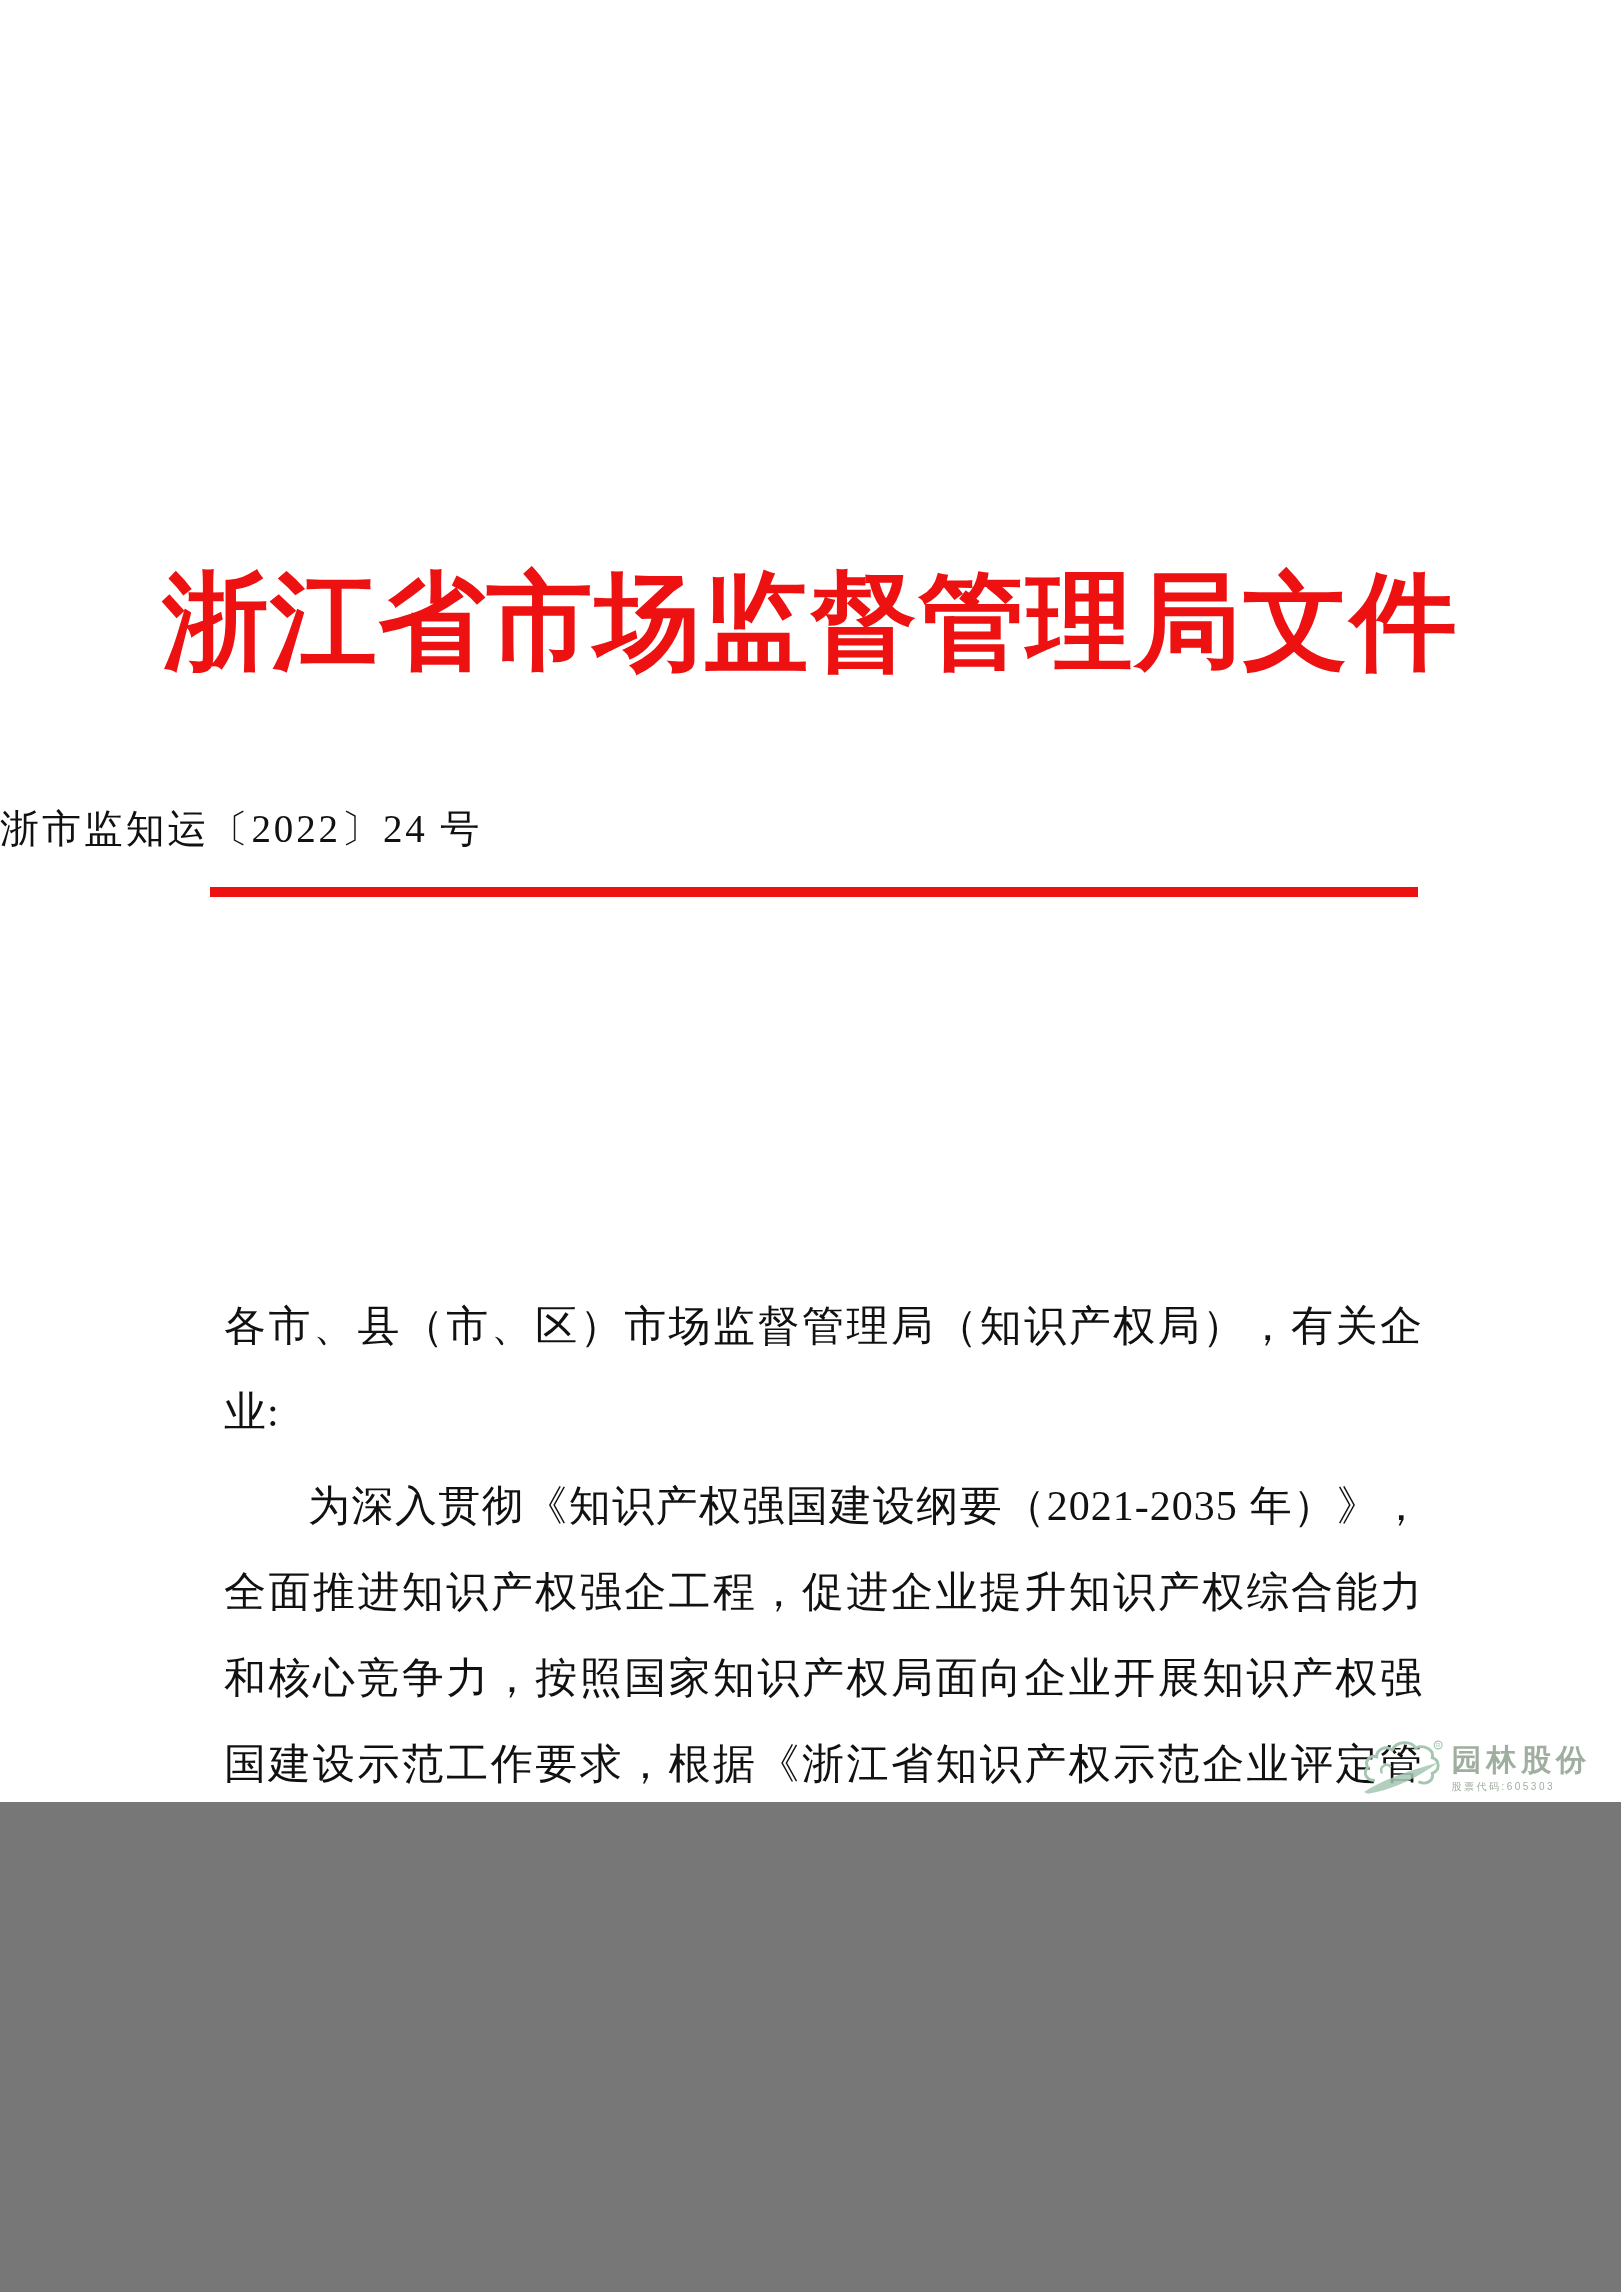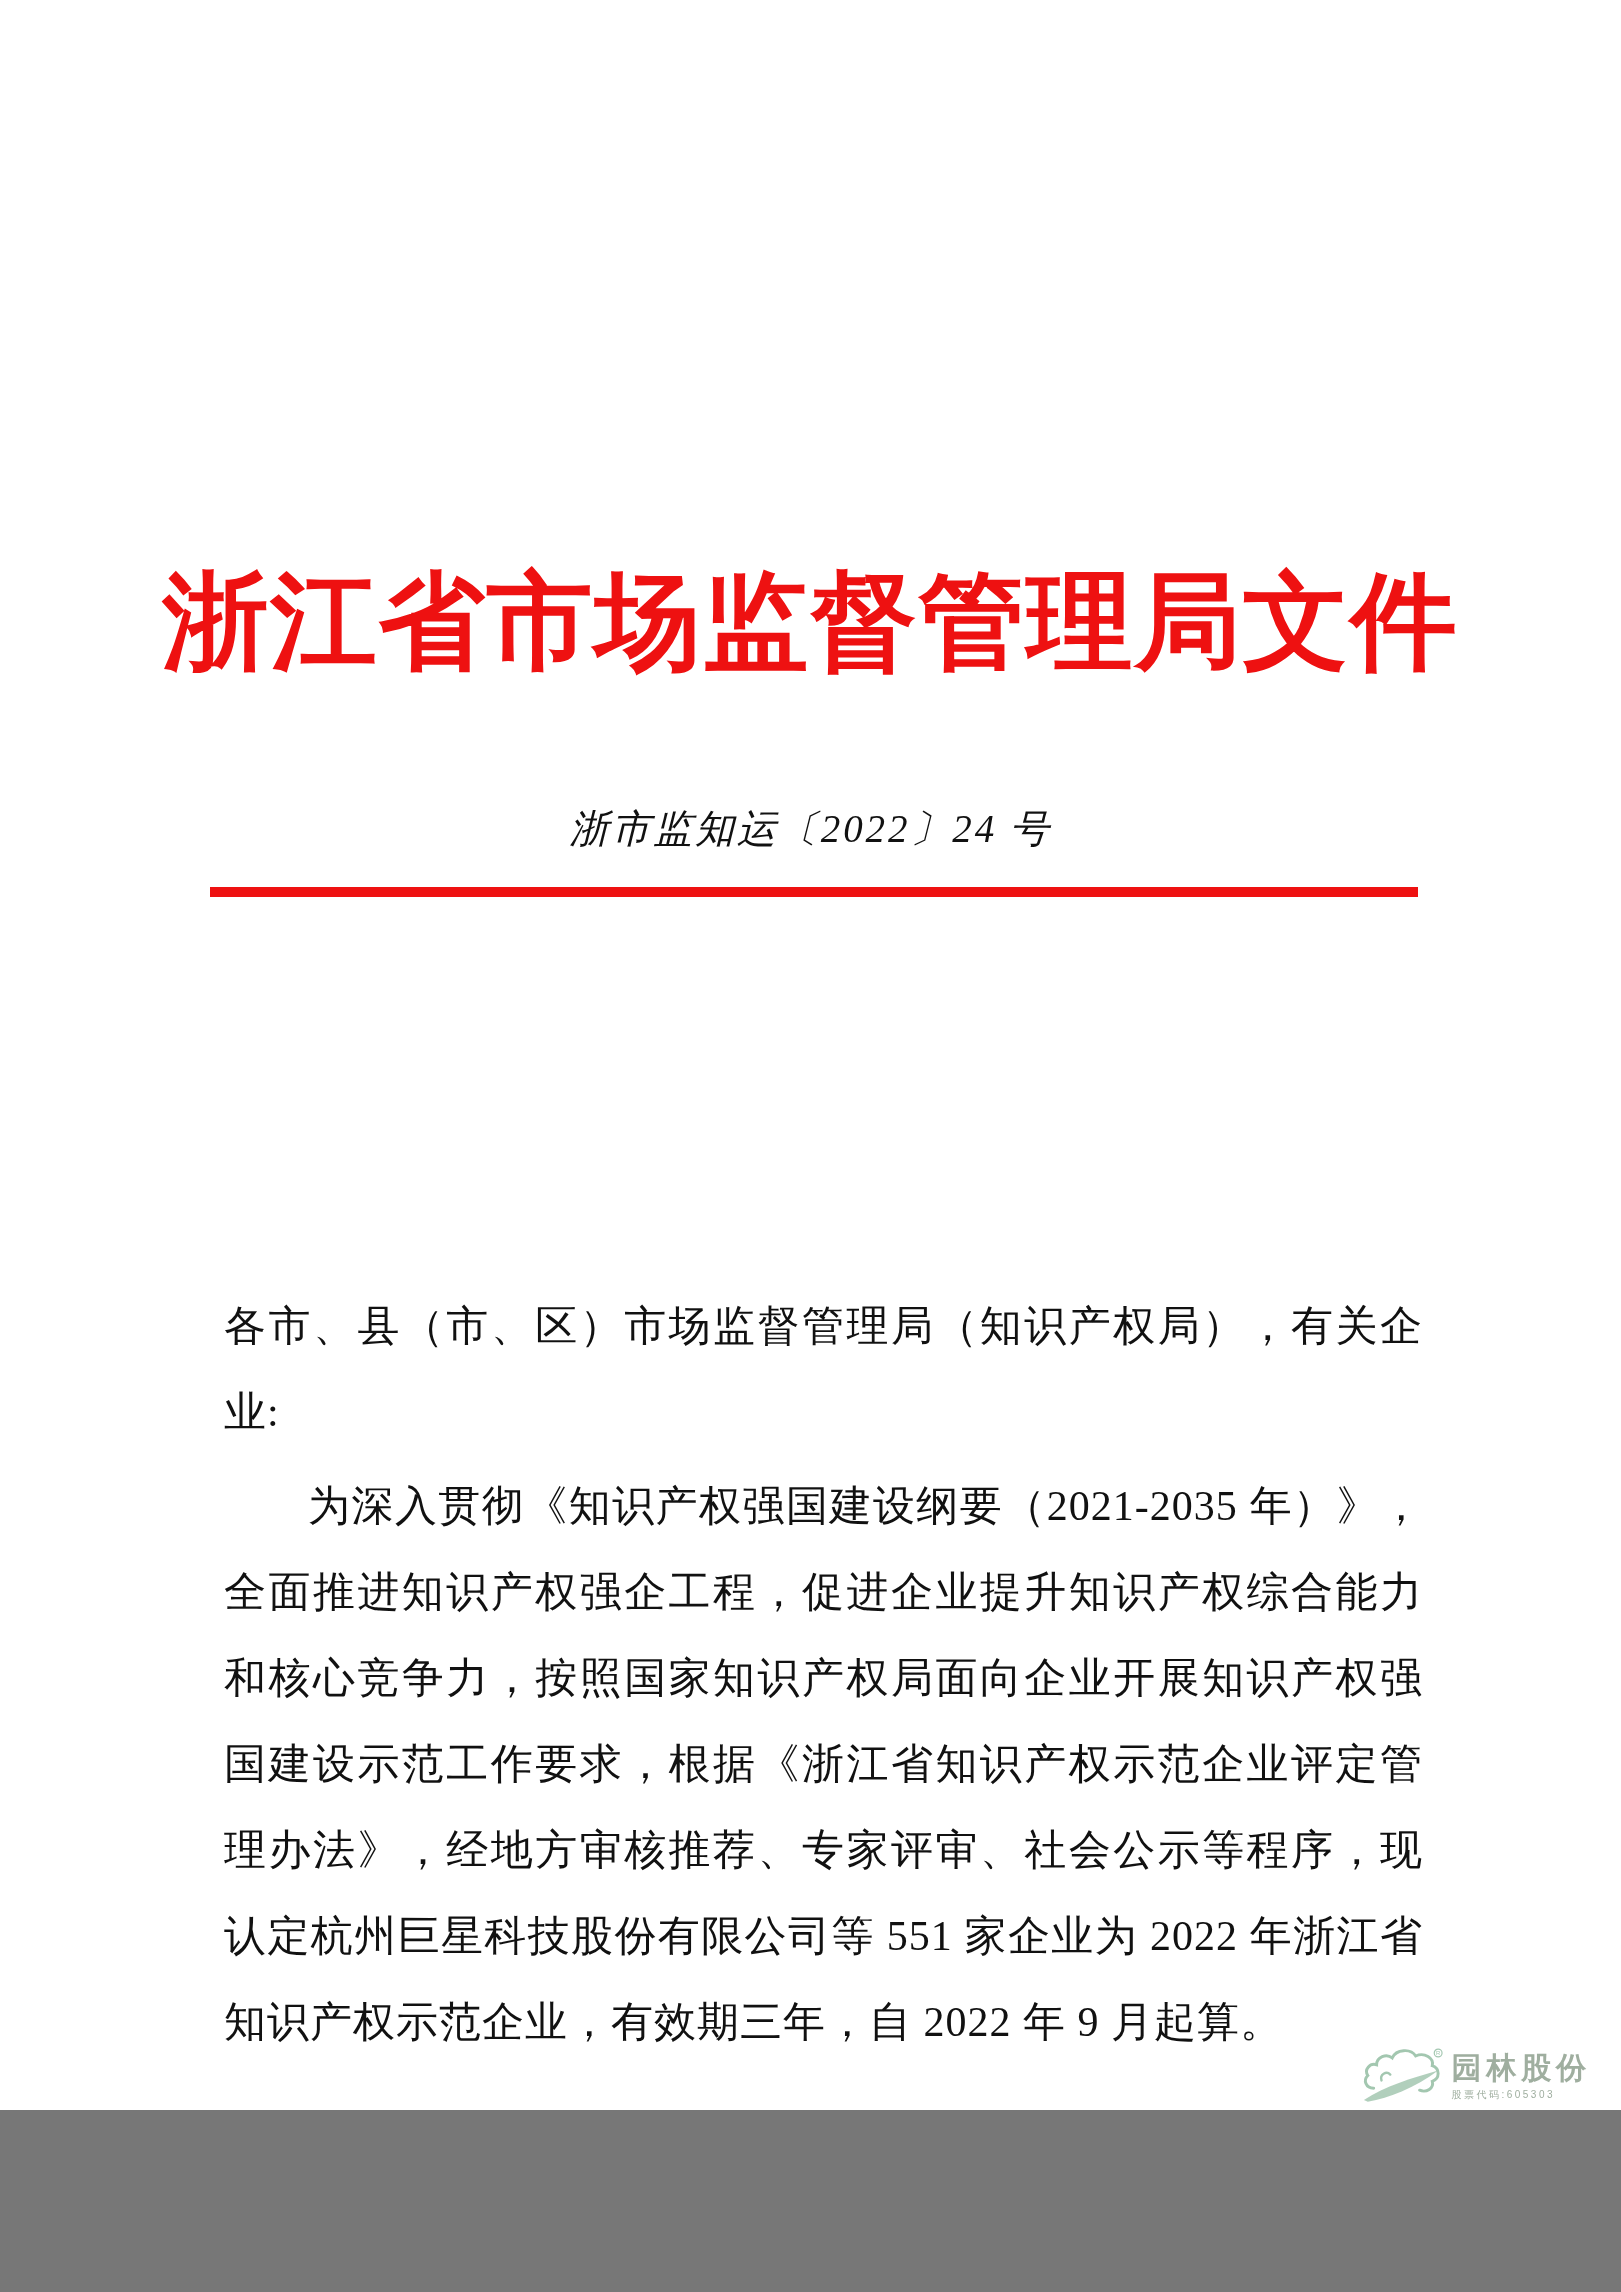--- a/index.html
+++ b/index.html
@@ -3,21 +3,21 @@
 <meta charset="utf-8">
 <style>
   html, body {
     margin: 0;
     padding: 0;
     background: #777;
   }
   .page {
     position: relative;
     width: 1621px;
-    height: 2110px;
+    height: 1802px;
     margin: 0 auto;
     background: #ffffff;
     overflow: hidden;
     font-family: "Liberation Serif", "DejaVu Serif", serif;
     color: #111;
   }
   
   .agency-title {
     position: absolute;
     top: 559px;
@@ -30,25 +30,23 @@
     letter-spacing: 2px;
     white-space: nowrap;
     line-height: 1.2;
   }
   
   .doc-number {
     position: absolute;
     top: 802px;
     left: 0;
     width: 100%;
-    text-align: center;
     font-size: 39px;
     letter-spacing: 2.9px;
     white-space: nowrap;
-    font-style: italic;
   }
   
   .red-rule {
     position: absolute;
     top: 887px;
     left: 210px;
     width: 1208px;
     height: 9.8px;
     background: var(--accent, #ee1111);
   }

